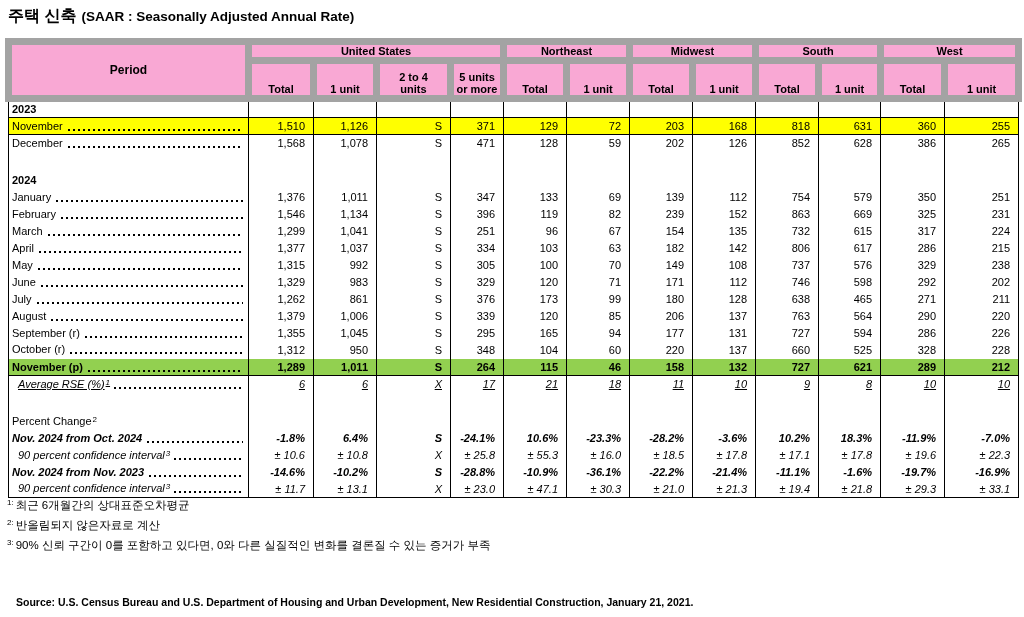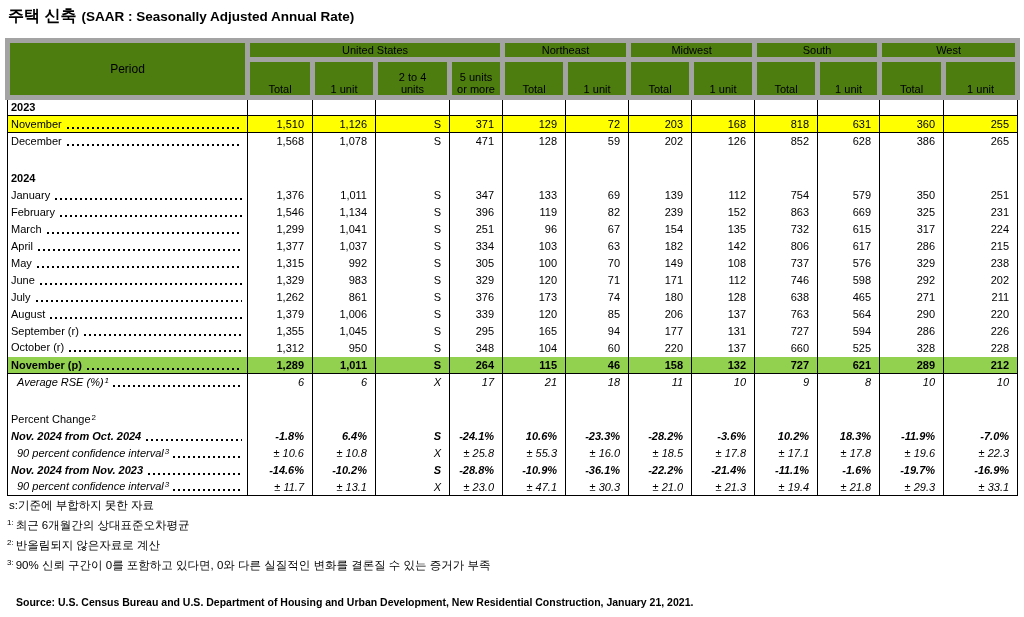--- a/index.html
+++ b/index.html
@@ -15,43 +15,43 @@
 
   
   table.saar {
     position:absolute; left:5px; top:38px; width:1010px;
     border-collapse:collapse; table-layout:fixed;
     font-size:11px;
   }
   table.saar th, table.saar td { overflow:hidden; }
   
   thead th {
-    border:5px solid #a3a3a3; font-weight:normal; text-align:center;
-    font-size:11px; background:#4d7c0f;
+    border:7px solid #a3a3a3; font-weight:bold; text-align:center;
+    font-size:11px; background:#f9a8d4;
   }
   th.period-h { font-size:12px; vertical-align:middle;margin-top:16px; }
   tr.group-row th { height:19px; vertical-align:middle; }
   tr.sub-row th { height:38px; vertical-align:bottom; padding-bottom:0; white-space:pre-line; line-height:12px; }
   
   tbody td { border-left:1px solid #000; border-right:1px solid #000; height:17px; vertical-align:middle; }
   tbody tr { height:17px; }
   tbody tr.blank { height:20px; }
   td.val { text-align:right; padding-right:8px; white-space:nowrap; }
   td.period-cell { padding:0; }
   .pwrap { display:flex; align-items:flex-end; padding-left:3px; padding-right:2px; line-height:15px; }
   .plabel { white-space:nowrap; }
   .psup { font-size:8px; line-height:8px; position:relative; top:-5px; margin-left:1px; }
   .dots { flex:1 1 auto; height:2px; align-self:flex-end; margin:0 3px 3px 4px;
           background-image:repeating-linear-gradient(to right,#000 0 1.6px, transparent 1.6px 5px); }
   tr.year { font-weight:bold; }
   tr.hl-yellow { background:#FFFF00; }
   tr.hl-yellow td { border-top:1px solid #000; border-bottom:1px solid #000; }
   tr.hl-green { background:#92D050; font-weight:bold; }
   tr.hl-green td { border-top:1px solid #ffffff; border-bottom:1px solid #000; }
-  tr.rse { font-style:italic; }
+  tr.rse { font-style:italic;text-decoration:underline; }
   tr.rse .pwrap, tr.ci .pwrap { padding-left:9px; }
   tr.pct { font-weight:bold; font-style:italic; }
   tr.ci { font-style:italic;margin-top:12px; }
   tbody tr:last-child td { border-bottom:1px solid #000; }
 
   
   .notes { position:absolute; left:7px; top:498px; font-size:11.5px; }
   .note-line { height:20px; display:flex; align-items:flex-start; line-height:14px; }
   .note-sup { font-size:8px; position:relative; top:-2px; margin-right:2px; }
   .source { position:absolute; left:16px; top:596px; font-size:10.5px; font-weight:bold; }
@@ -354,21 +354,21 @@
               <span class="plabel">July</span>
               <span class="psup"></span>
               <span class="dots"></span>
             </div>
           </td>
           <td class="val">1,262</td>
           <td class="val">861</td>
           <td class="val">S</td>
           <td class="val">376</td>
           <td class="val">173</td>
-          <td class="val">74</td>
+          <td class="val">99</td>
           <td class="val">180</td>
           <td class="val">128</td>
           <td class="val">638</td>
           <td class="val">465</td>
           <td class="val">271</td>
           <td class="val">211</td>
         </tr>
 
         <tr class="data">
           <td class="period-cell">
@@ -607,24 +607,20 @@
           <td class="val">± 19.4</td>
           <td class="val">± 21.8</td>
           <td class="val">± 29.3</td>
           <td class="val">± 33.1</td>
         </tr>
       </tbody>
   </table>
 
   <div class="notes">
 
-      <div class="note-line">
-        <span class="note-sup"></span>
-        <span>s:기준에 부합하지 못한 자료</span>
-      </div>
 
 
       <div class="note-line">
         <span class="note-sup">1:</span>
         <span>최근 6개월간의 상대표준오차평균</span>
       </div>
 
       <div class="note-line">
         <span class="note-sup">2:</span>
         <span>반올림되지 않은자료로 계산</span>

